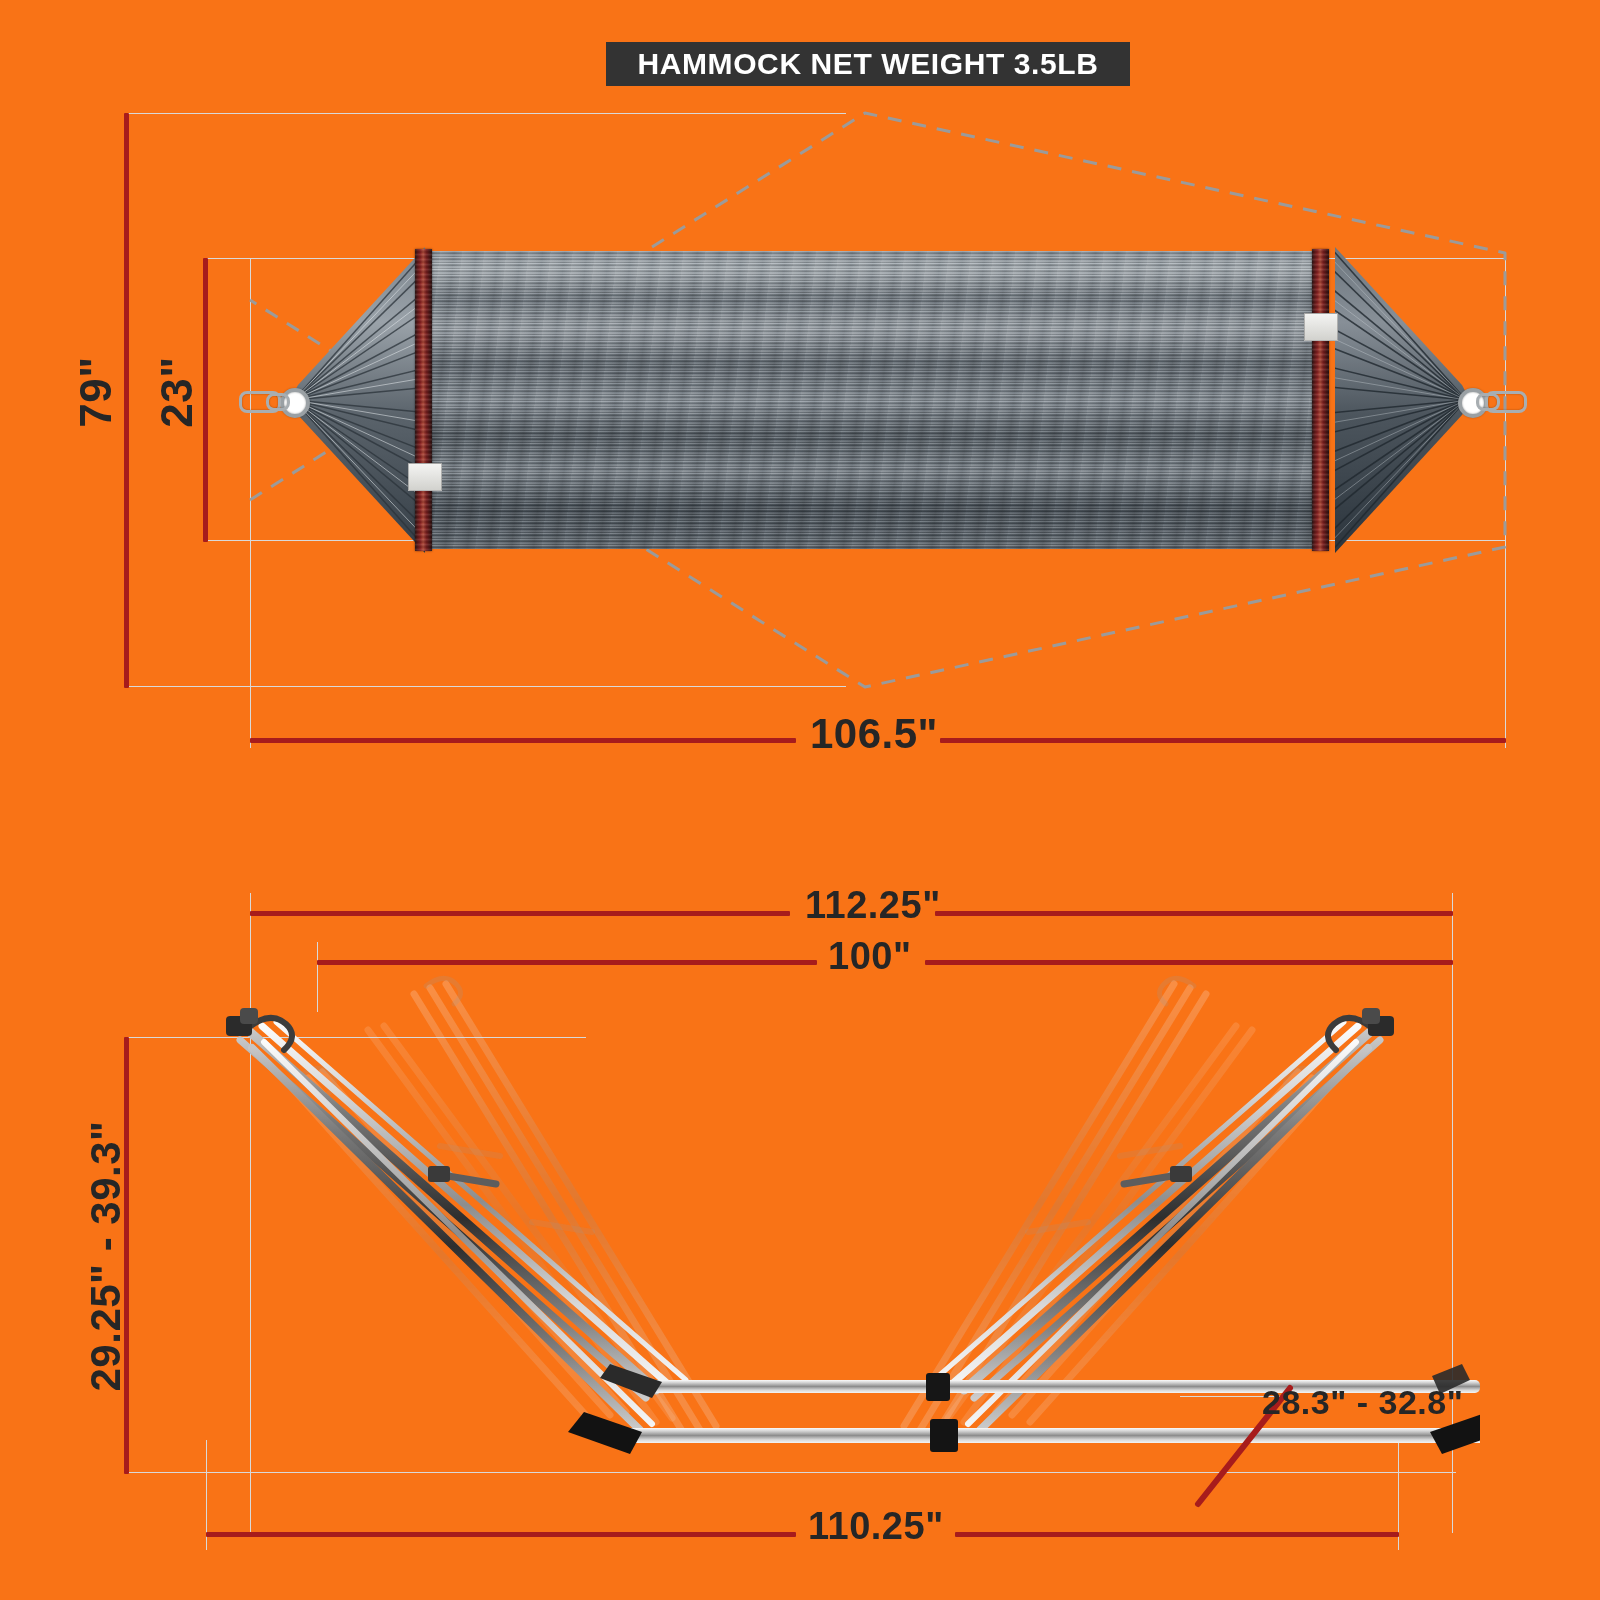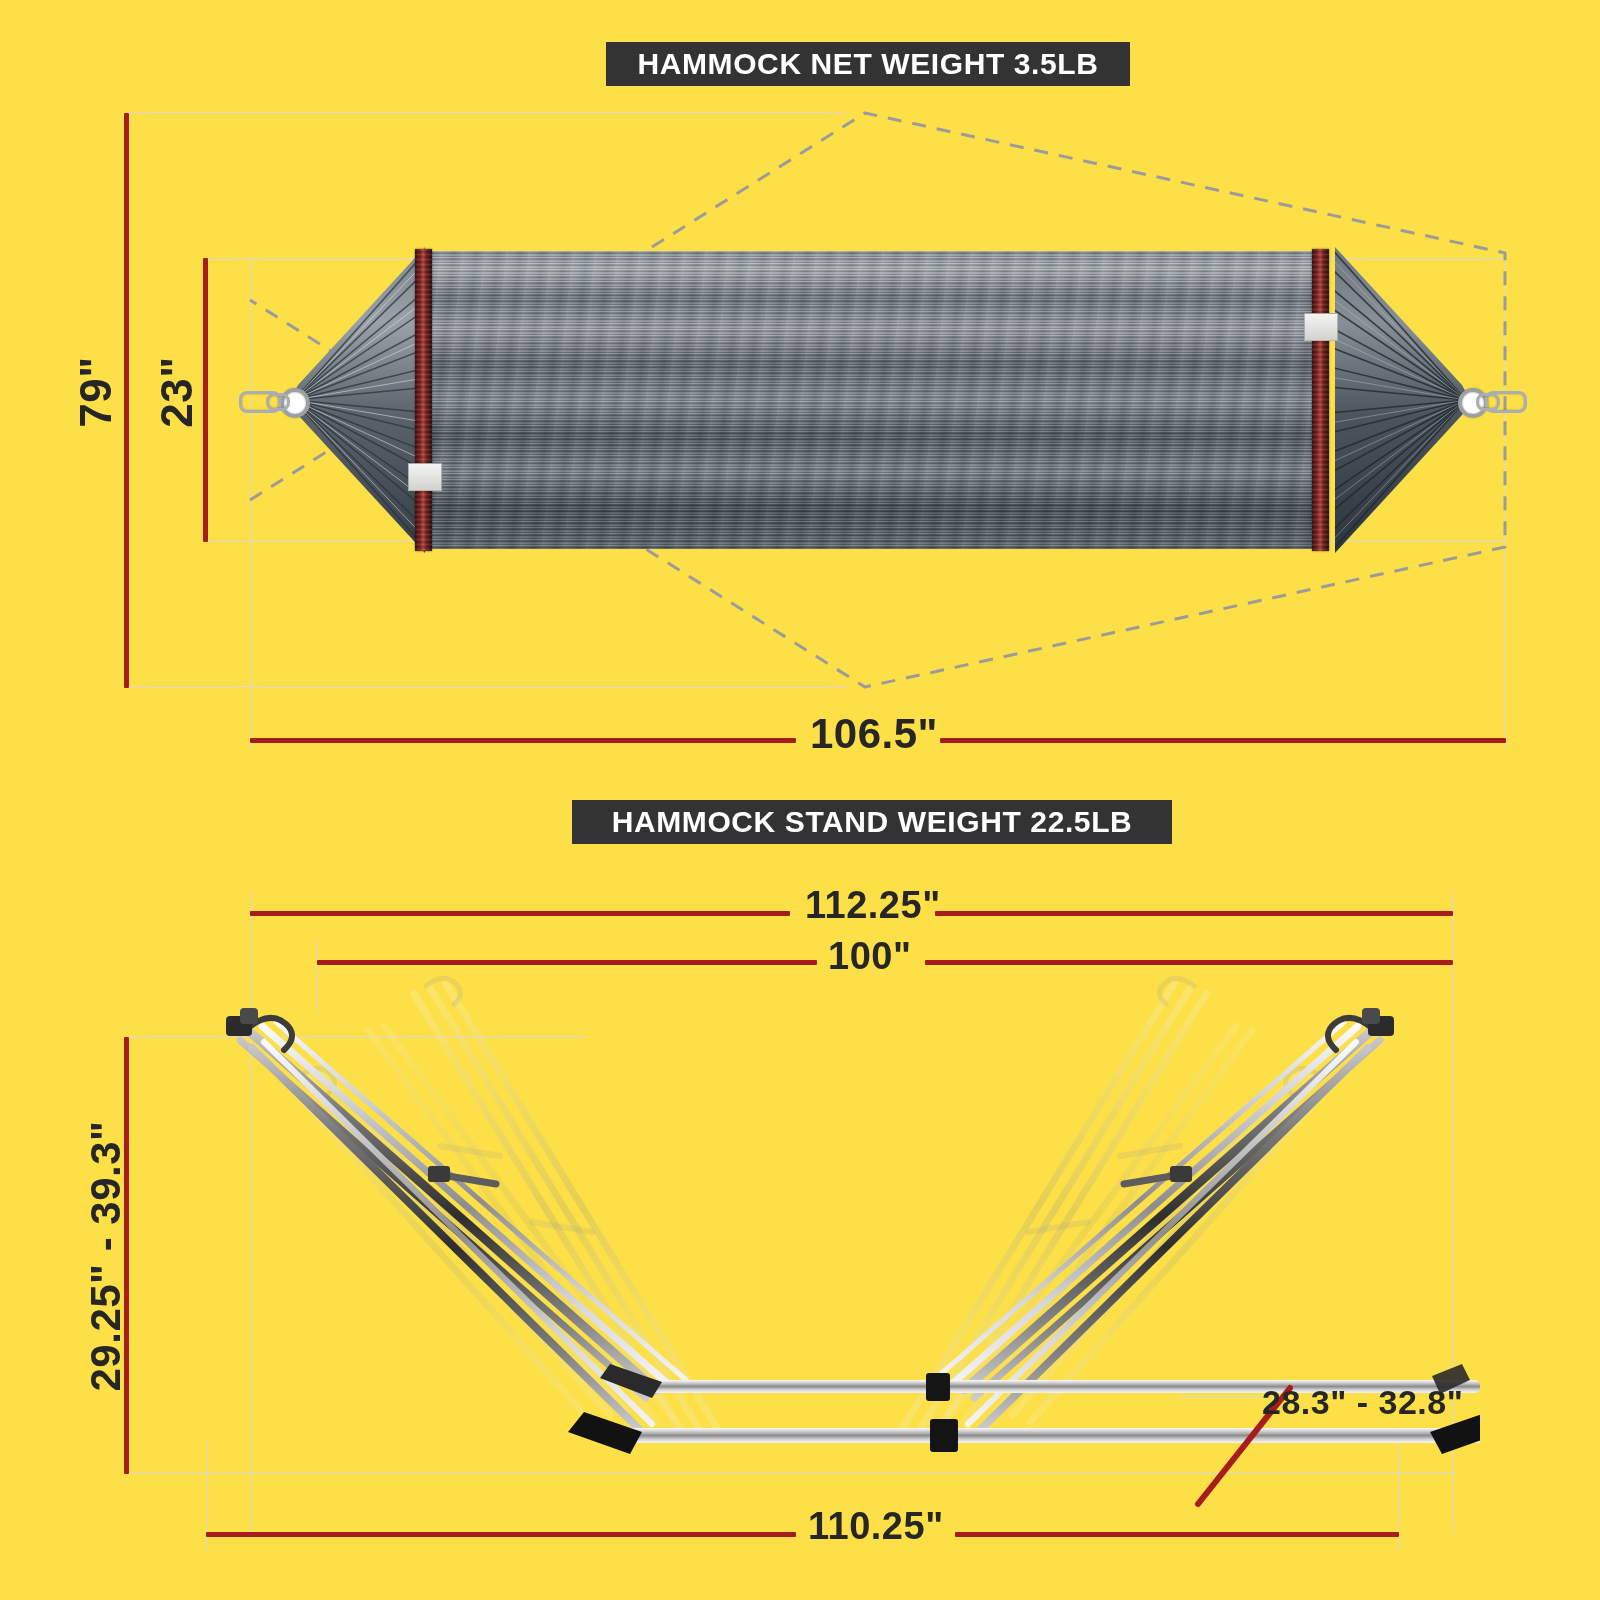--- a/index.html
+++ b/index.html
@@ -4,21 +4,21 @@
 <style>
   html,body{margin:0;padding:0;background:#ffffff;}
   body{
     font-family:"Liberation Sans", sans-serif;
     -webkit-font-smoothing:antialiased;
   }
   #page{
     position:relative;
     width:1600px;
     height:1600px;
-    background:#fde047;
+    background:#f97316;
     overflow:hidden;
   }
 
   
   .abs{position:absolute;}
   .guide-h{position:absolute;height:1px;background:#d9d9d9;}
   .guide-v{position:absolute;width:1px;background:#d9d9d9;}
 
   .dim-h{position:absolute;height:5px;background:#a71c1c;border-radius:1px;}
   .dim-v{position:absolute;width:5px;background:#a71c1c;border-radius:1px;}
@@ -262,23 +262,20 @@
   <div class="dim-label rot" style="left:60px;top:370px;font-size:44px;transform:rotate(-90deg);">
     <span>79"</span>
   </div>
   <div class="dim-label rot" style="left:141px;top:370px;font-size:44px;transform:rotate(-90deg);">
     <span>23"</span>
   </div>
   <div class="dim-label" style="left:810px;top:713px;font-size:42px;">
     <span>106.5"</span>
   </div>
 
-  <div class="banner" style="left:572px;top:800px;width:600px;height:44px;font-size:30px;">
-    <span>HAMMOCK STAND WEIGHT 22.5LB</span>
-  </div>
 
   <div class="guide-v" style="left:250px;top:893px;width:1px;height:640px;"></div>
   <div class="guide-v" style="left:1452px;top:893px;width:1px;height:640px;"></div>
   <div class="guide-v" style="left:317px;top:942px;width:1px;height:70px;"></div>
   <div class="guide-v" style="left:1452px;top:942px;width:1px;height:70px;"></div>
   <div class="guide-h" style="left:126px;top:1037px;width:460px;"></div>
   <div class="guide-h" style="left:126px;top:1472px;width:1330px;"></div>
   <div class="guide-v" style="left:206px;top:1440px;width:1px;height:110px;"></div>
   <div class="guide-v" style="left:1398px;top:1440px;width:1px;height:110px;"></div>
   <div class="guide-h" style="left:1180px;top:1396px;width:100px;"></div>

